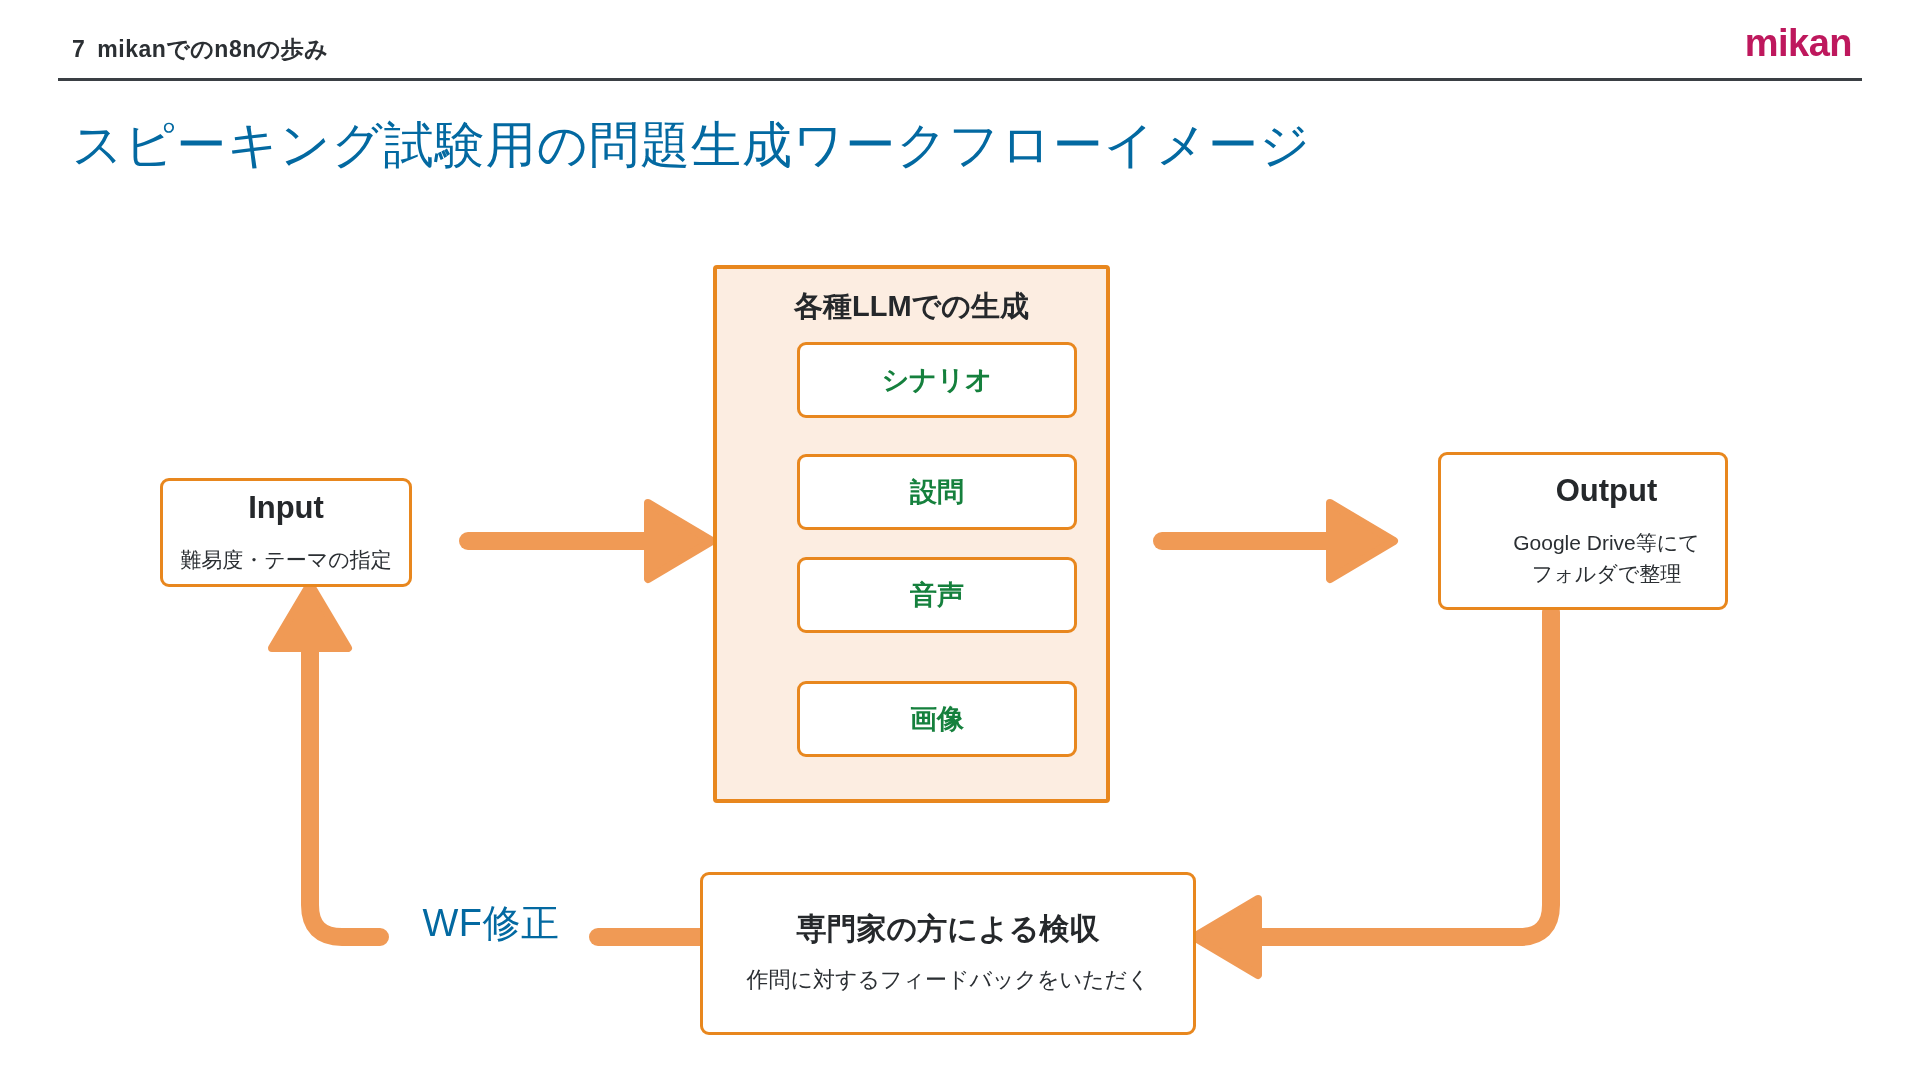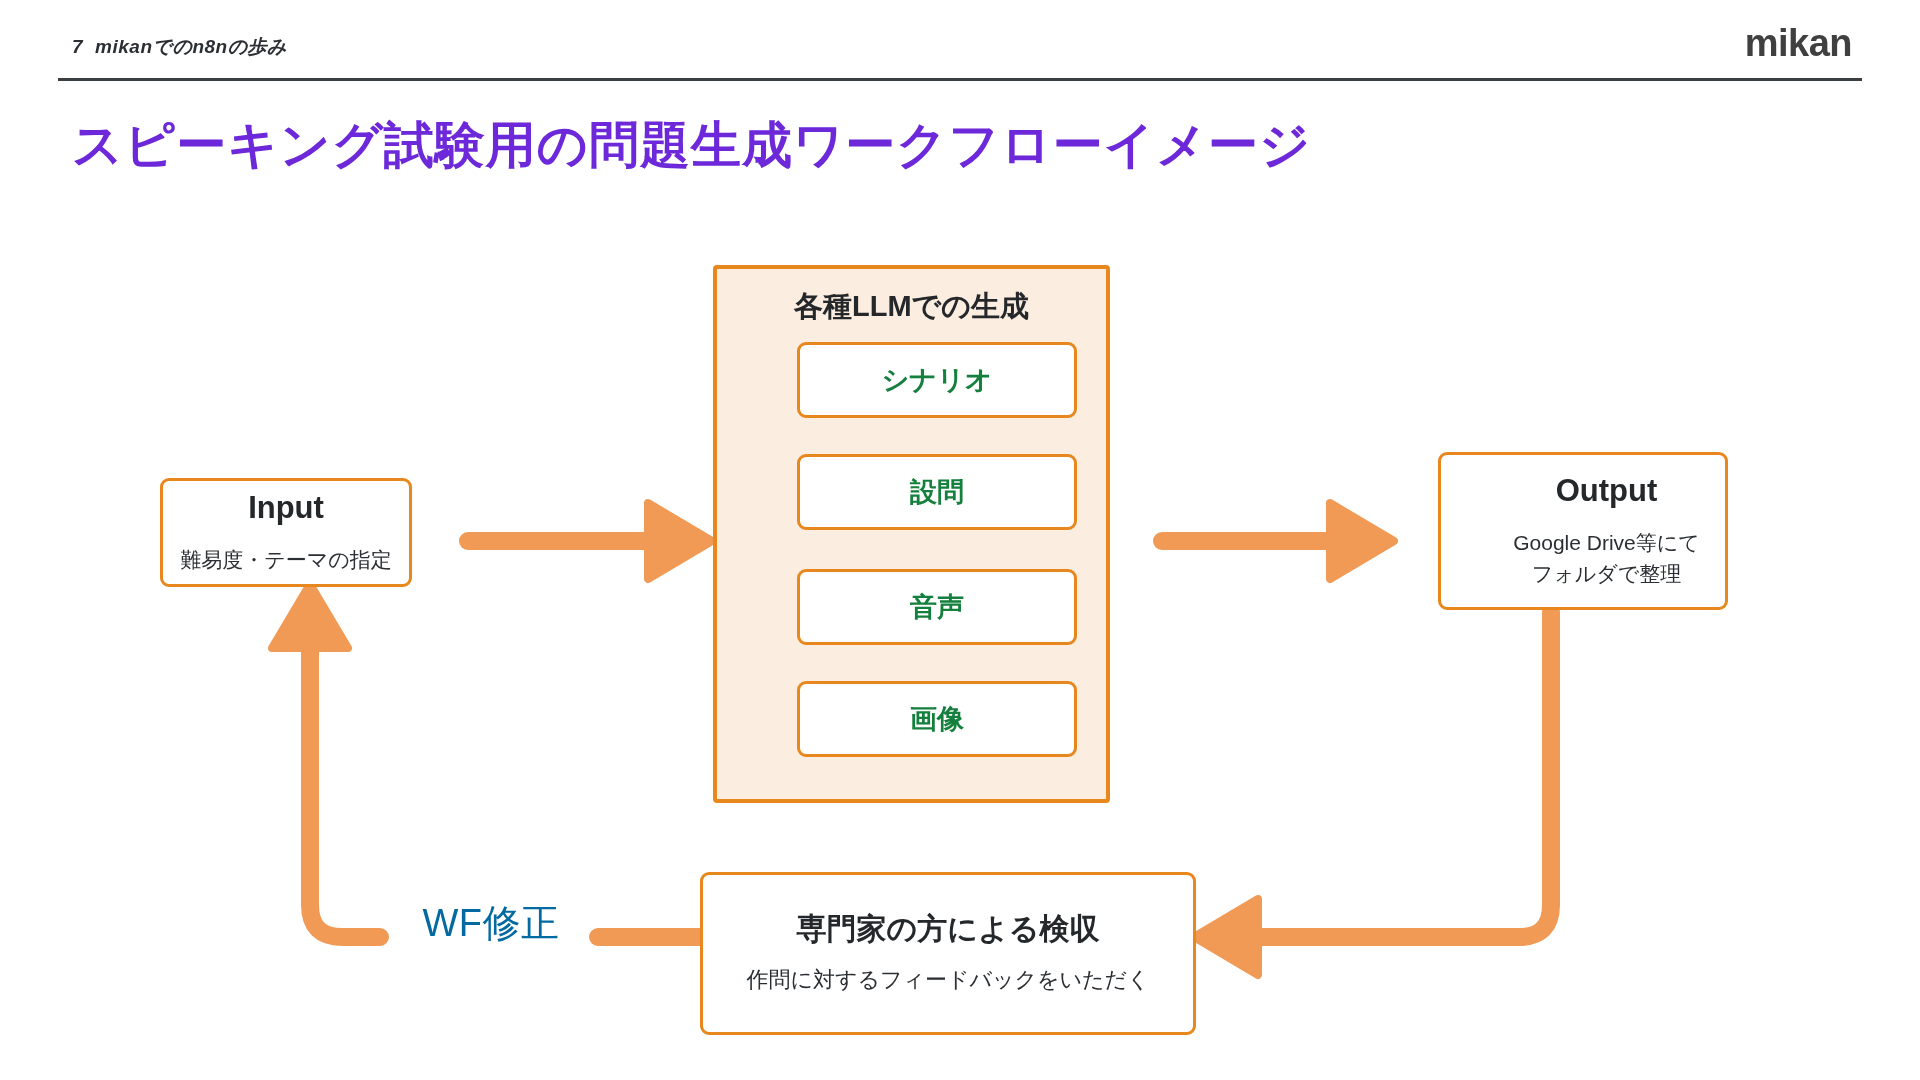--- a/index.html
+++ b/index.html
@@ -20,55 +20,54 @@
   #slide-header {
     position: absolute;
     left: 0; top: 0;
     width: 1920px;
     height: 90px;
   }
   #header-left {
     position: absolute;
     left: 72px;
     top: 34px;
-    font-size: 19px;
+    font-size: 23px;
     font-weight: 700;
     letter-spacing: 0.5px;
     color: #2b2f33;
     white-space: nowrap;
-    font-style: italic;
   }
   #header-left .num { margin-right: 12px; }
   #brand-logo {
     position: absolute;
     right: 68px;
     top: 22px;
     font-size: 38px;
     font-weight: 700;
     letter-spacing: -0.5px;
-    color: #404040;
+    color: #be185d;
   }
   #header-rule {
     position: absolute;
     left: 58px;
     top: 78px;
     width: 1804px;
     height: 3px;
     background: #3a3f44;
   }
 
   
   #page-title {
     position: absolute;
     left: 72px;
     top: 112px;
     font-size: 50px;
-    font-weight: 700;
+    font-weight: 400;
     letter-spacing: 1px;
-    color: #6d28d9;
+    color: #0369a1;
     white-space: nowrap;
   }
 
   
   #diagram {
     position: absolute;
     left: 0; top: 0;
     width: 1920px;
     height: 1080px;
   }
@@ -166,21 +165,21 @@
     border-radius: 9px;
     display: flex;
     align-items: center;
     justify-content: center;
     font-size: 27px;
     font-weight: 700;
     color: #15803d;
   }
   #llm-item-0 { top: 73px; }
   #llm-item-1 { top: 185px; }
-  #llm-item-2 { top: 300px; }
+  #llm-item-2 { top: 288px; }
   #llm-item-3 { top: 412px; }
 
   
   #wf-label {
     position: absolute;
     left: 396px;
     top: 898px;
     width: 190px;
     text-align: center;
     font-size: 38px;

